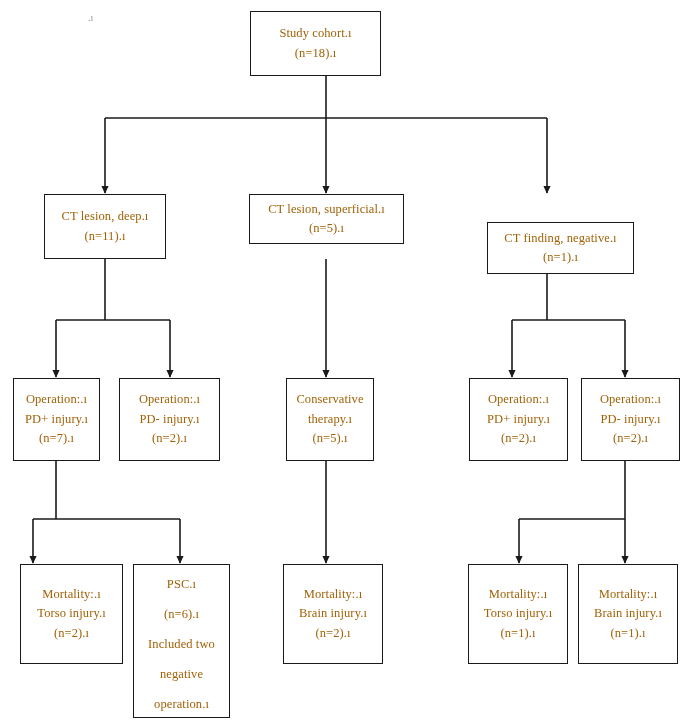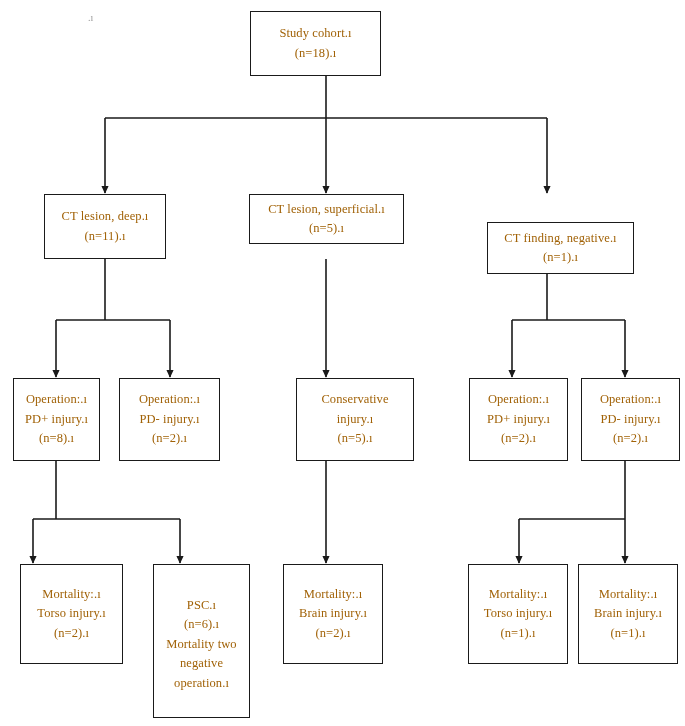--- a/index.html
+++ b/index.html
@@ -29,21 +29,21 @@
     color: #a16207;
     font-size: 12.5px;
     line-height: 1.55;
     padding: 3px 21px;
     letter-spacing: 0.1px;
   }
   .node .ln {
     display: block;
     white-space: nowrap;
   }
-  .node.tall { justify-content: center; padding-top: 10px; margin-left: 20px; }
+  .node.tall { justify-content: space-between; padding-top: 10px; }
   svg.wires {
     position: absolute;
     left: 0;
     top: 0;
     width: 685px;
     height: 726px;
     pointer-events: none;
   }
   .mark {
     position: absolute;
@@ -118,32 +118,32 @@
   </div>
 
   <div class="node" style="left:487px; top:194px; width:147px; height:52px;margin-top:28px;">
     <span class="ln">CT finding, negative.ı</span>
     <span class="ln">(n=1).ı</span>
   </div>
 
   <div class="node" style="left:13px; top:378px; width:87px; height:83px;">
     <span class="ln">Operation:.ı</span>
     <span class="ln">PD+ injury.ı</span>
-    <span class="ln">(n=8).ı</span>
+    <span class="ln">(n=7).ı</span>
   </div>
 
   <div class="node" style="left:119px; top:378px; width:101px; height:83px;">
     <span class="ln">Operation:.ı</span>
     <span class="ln">PD- injury.ı</span>
     <span class="ln">(n=2).ı</span>
   </div>
 
-  <div class="node" style="left:296px; top:378px; width:118px; height:83px;align-items:center;">
+  <div class="node" style="left:286px; top:378px; width:88px; height:83px;align-items:center;">
     <span class="ln">Conservative</span>
-    <span class="ln">injury.ı</span>
+    <span class="ln">therapy.ı</span>
     <span class="ln">(n=5).ı</span>
   </div>
 
   <div class="node" style="left:469px; top:378px; width:99px; height:83px;">
     <span class="ln">Operation:.ı</span>
     <span class="ln">PD+ injury.ı</span>
     <span class="ln">(n=2).ı</span>
   </div>
 
   <div class="node" style="left:581px; top:378px; width:99px; height:83px;">
@@ -154,21 +154,21 @@
 
   <div class="node" style="left:20px; top:564px; width:103px; height:100px;">
     <span class="ln">Mortality:.ı</span>
     <span class="ln">Torso injury.ı</span>
     <span class="ln">(n=2).ı</span>
   </div>
 
   <div class="node tall" style="left:133px; top:564px; width:97px; height:154px;">
     <span class="ln">PSC.ı</span>
     <span class="ln">(n=6).ı</span>
-    <span class="ln">Mortality two</span>
+    <span class="ln">Included two</span>
     <span class="ln">negative</span>
     <span class="ln">operation.ı</span>
   </div>
 
   <div class="node" style="left:283px; top:564px; width:100px; height:100px;">
     <span class="ln">Mortality:.ı</span>
     <span class="ln">Brain injury.ı</span>
     <span class="ln">(n=2).ı</span>
   </div>
 

